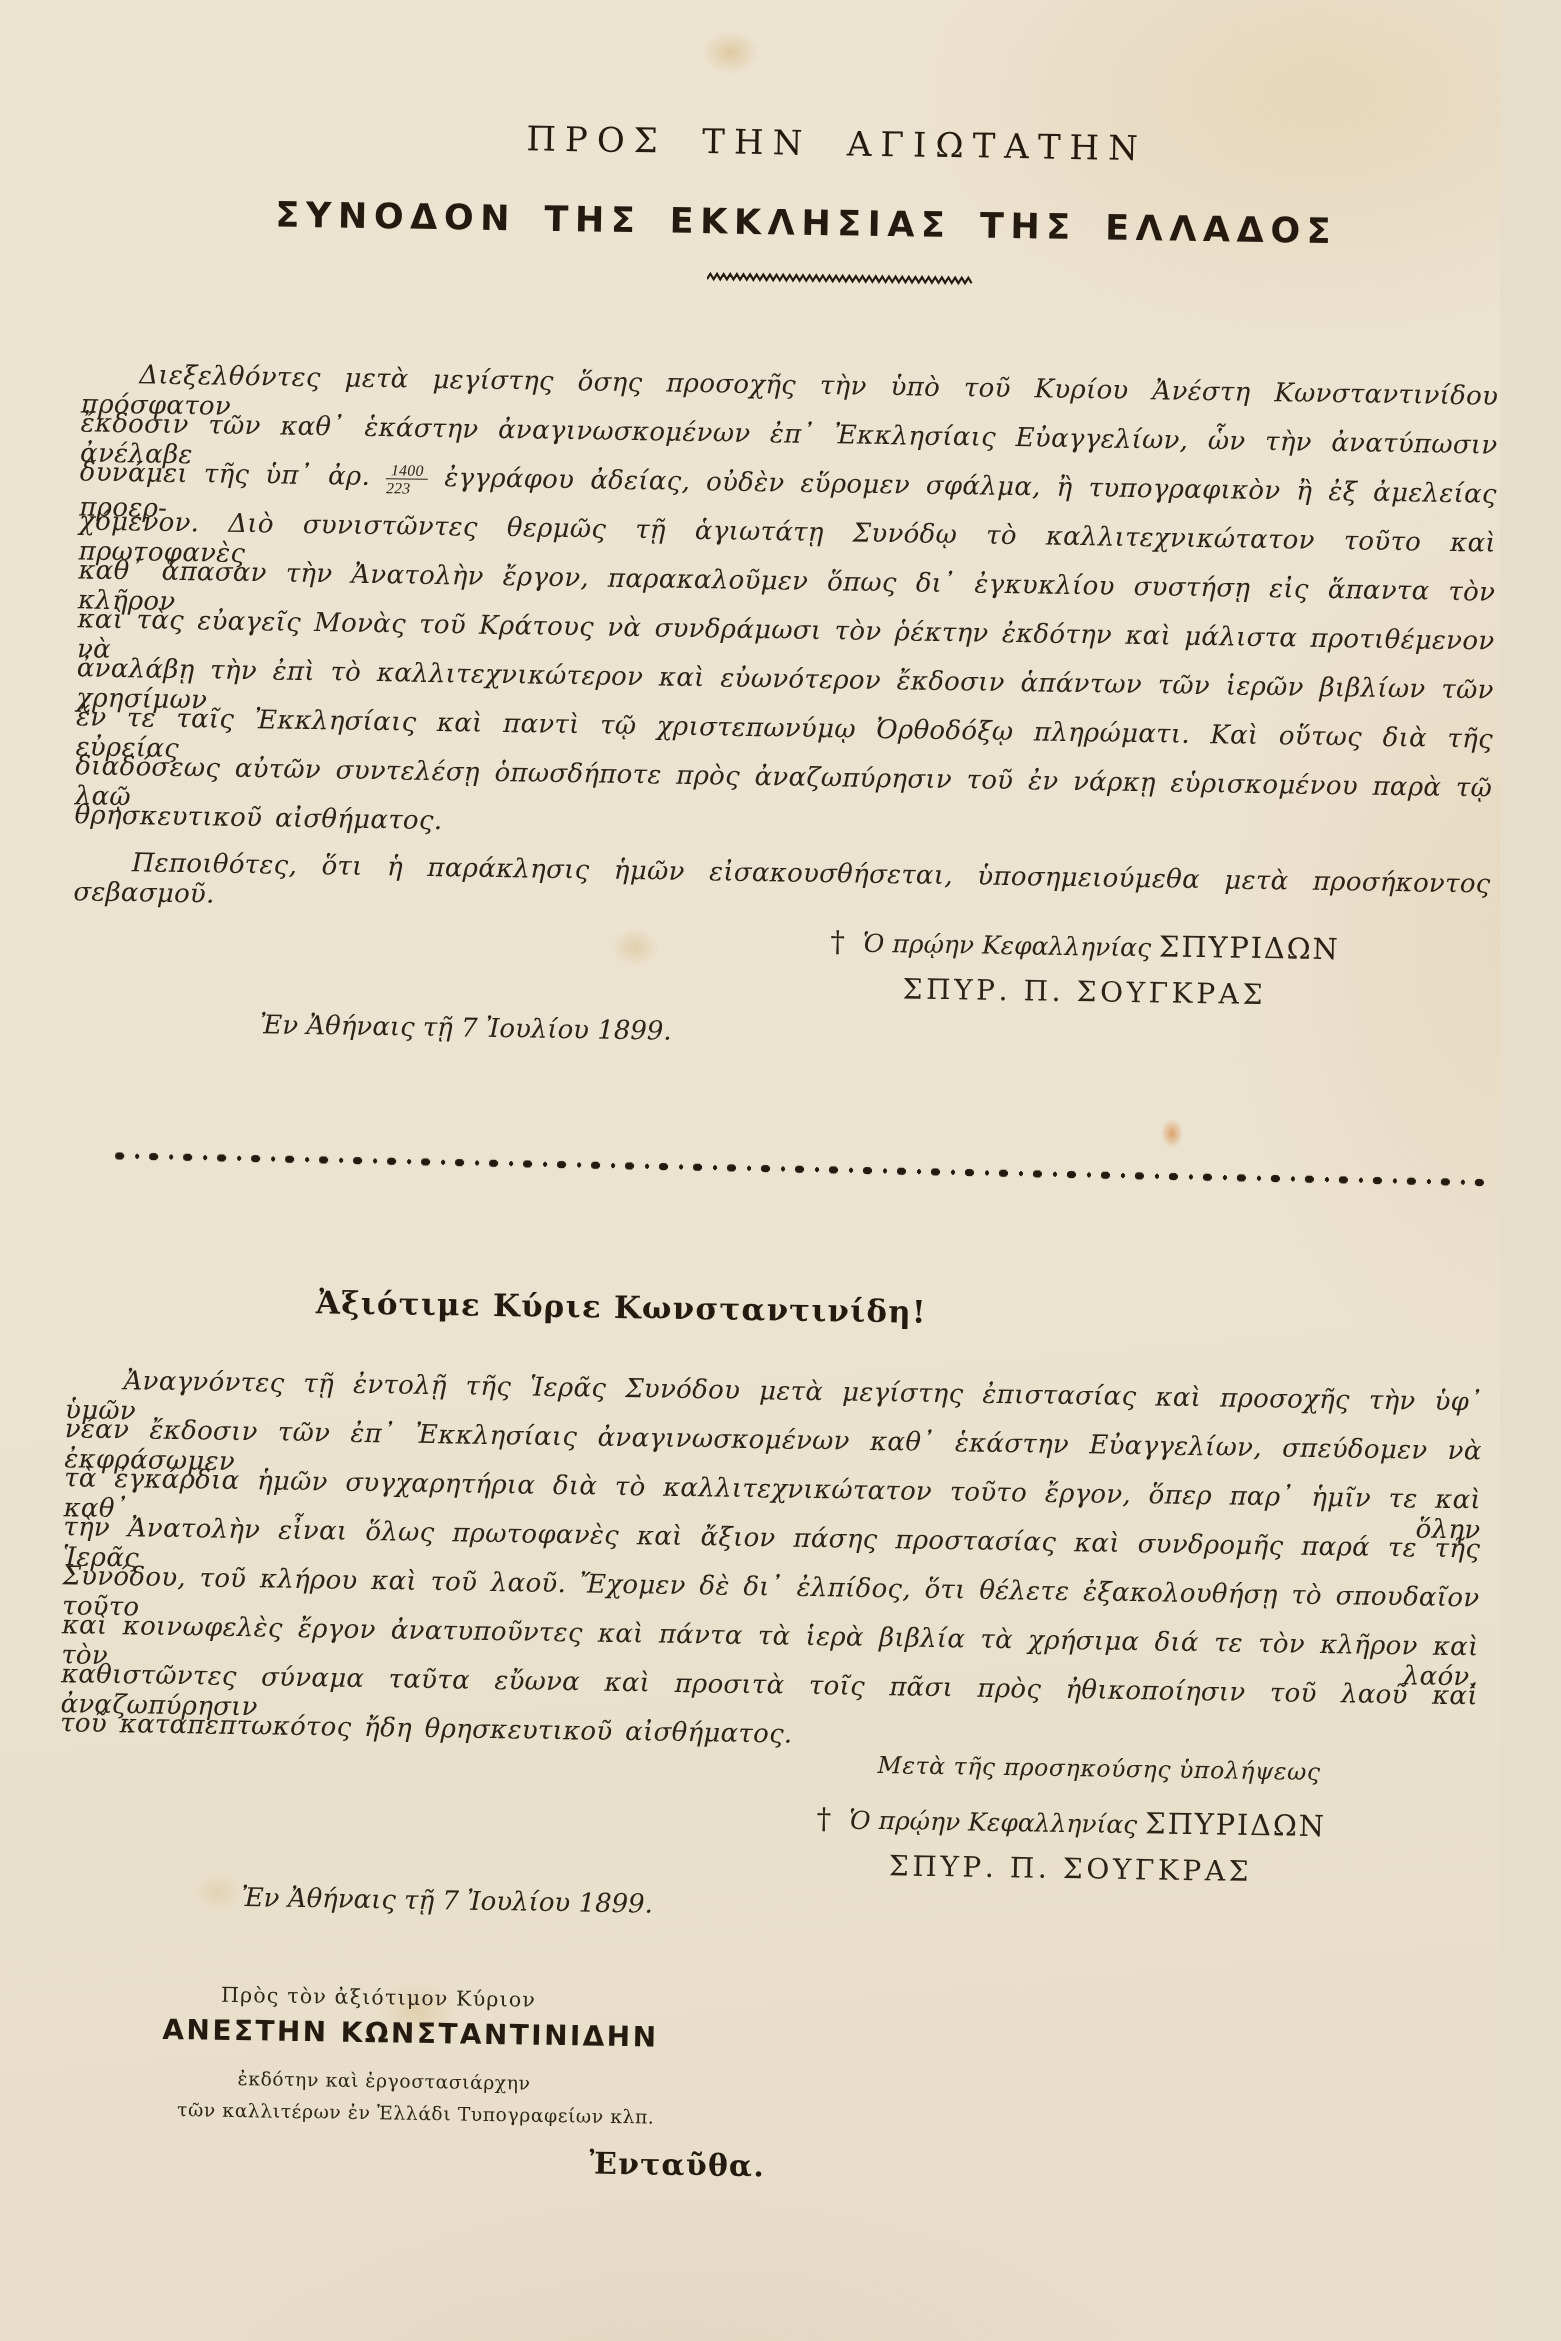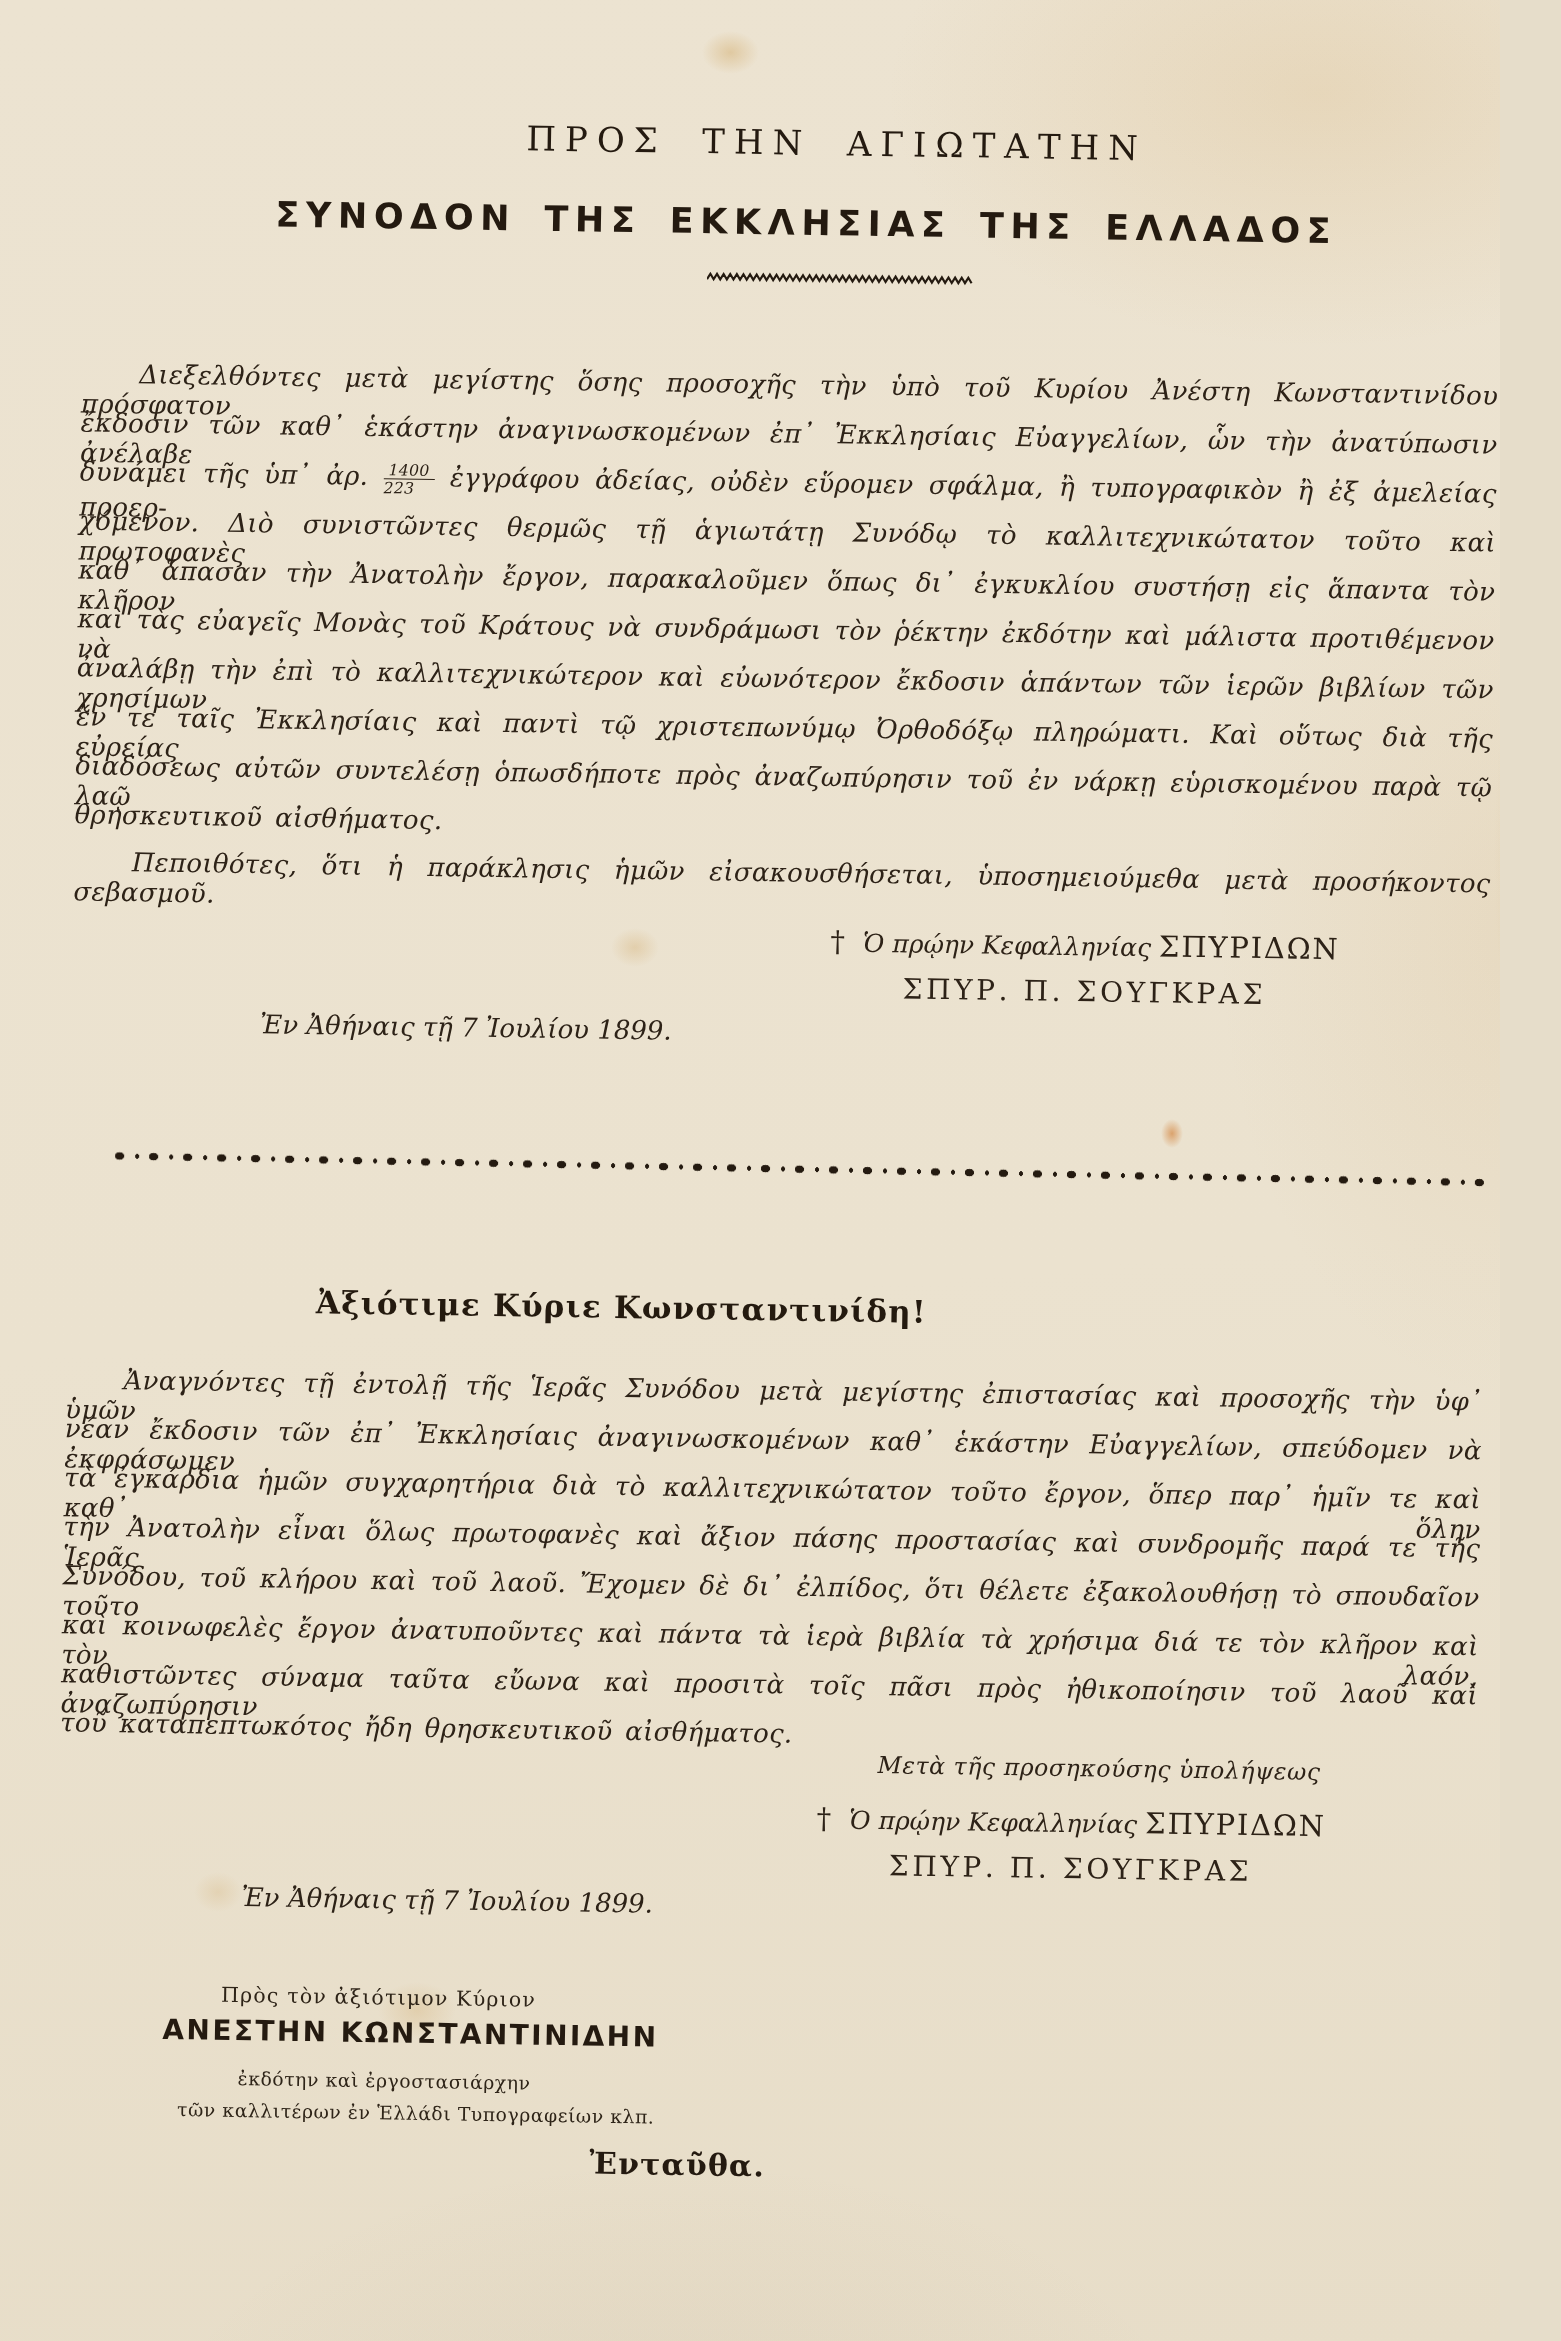--- a/index.html
+++ b/index.html
@@ -42,21 +42,21 @@
   #para2{top:1375px;}
   .line{
     height:49px;line-height:49px;white-space:normal;
     font:italic 26px "DejaVu Serif",serif;color:#2d2217;
     letter-spacing:0.3px;word-spacing:4.2px;
     text-align:justify;text-align-last:justify;
   }
   .line.first{text-indent:58px;}
   .line.last{text-align-last:left;}
 
-  .frac{display:inline-block;vertical-align:-8.4px;text-align:center;font-style:italic;}
+  .frac{display:inline-block;vertical-align:-8.4px;text-align:center;font-style:italic;font-family:Liberation Serif, serif;}
   .frac .num{display:block;font-size:15.7px;line-height:17px;border-bottom:1.8px solid #2d2217;padding:0 4.8px;}
   .frac .den{display:block;font-size:15.7px;line-height:17px;text-align:center;}
 
   .closing{
     position:absolute;top:857px;left:69px;width:1417px;height:49px;line-height:49px;
     font:italic 26px "DejaVu Serif",serif;text-indent:58px;letter-spacing:0.3px;word-spacing:4.2px;
     text-align:justify;text-align-last:justify;
   }
 
   .sigblock{position:absolute;text-align:center;}

